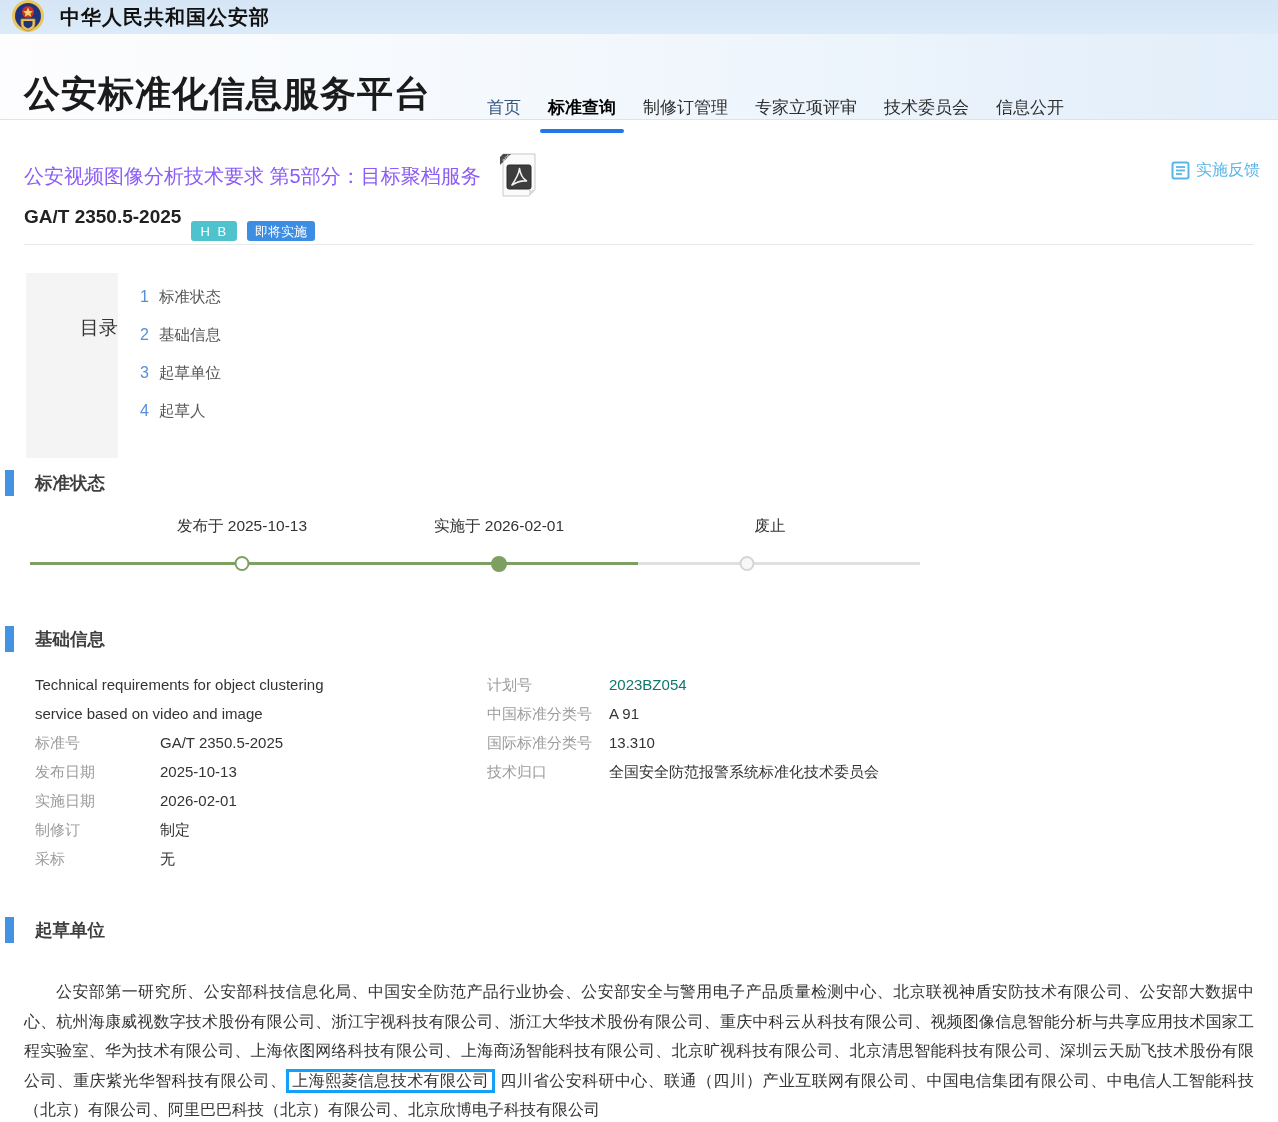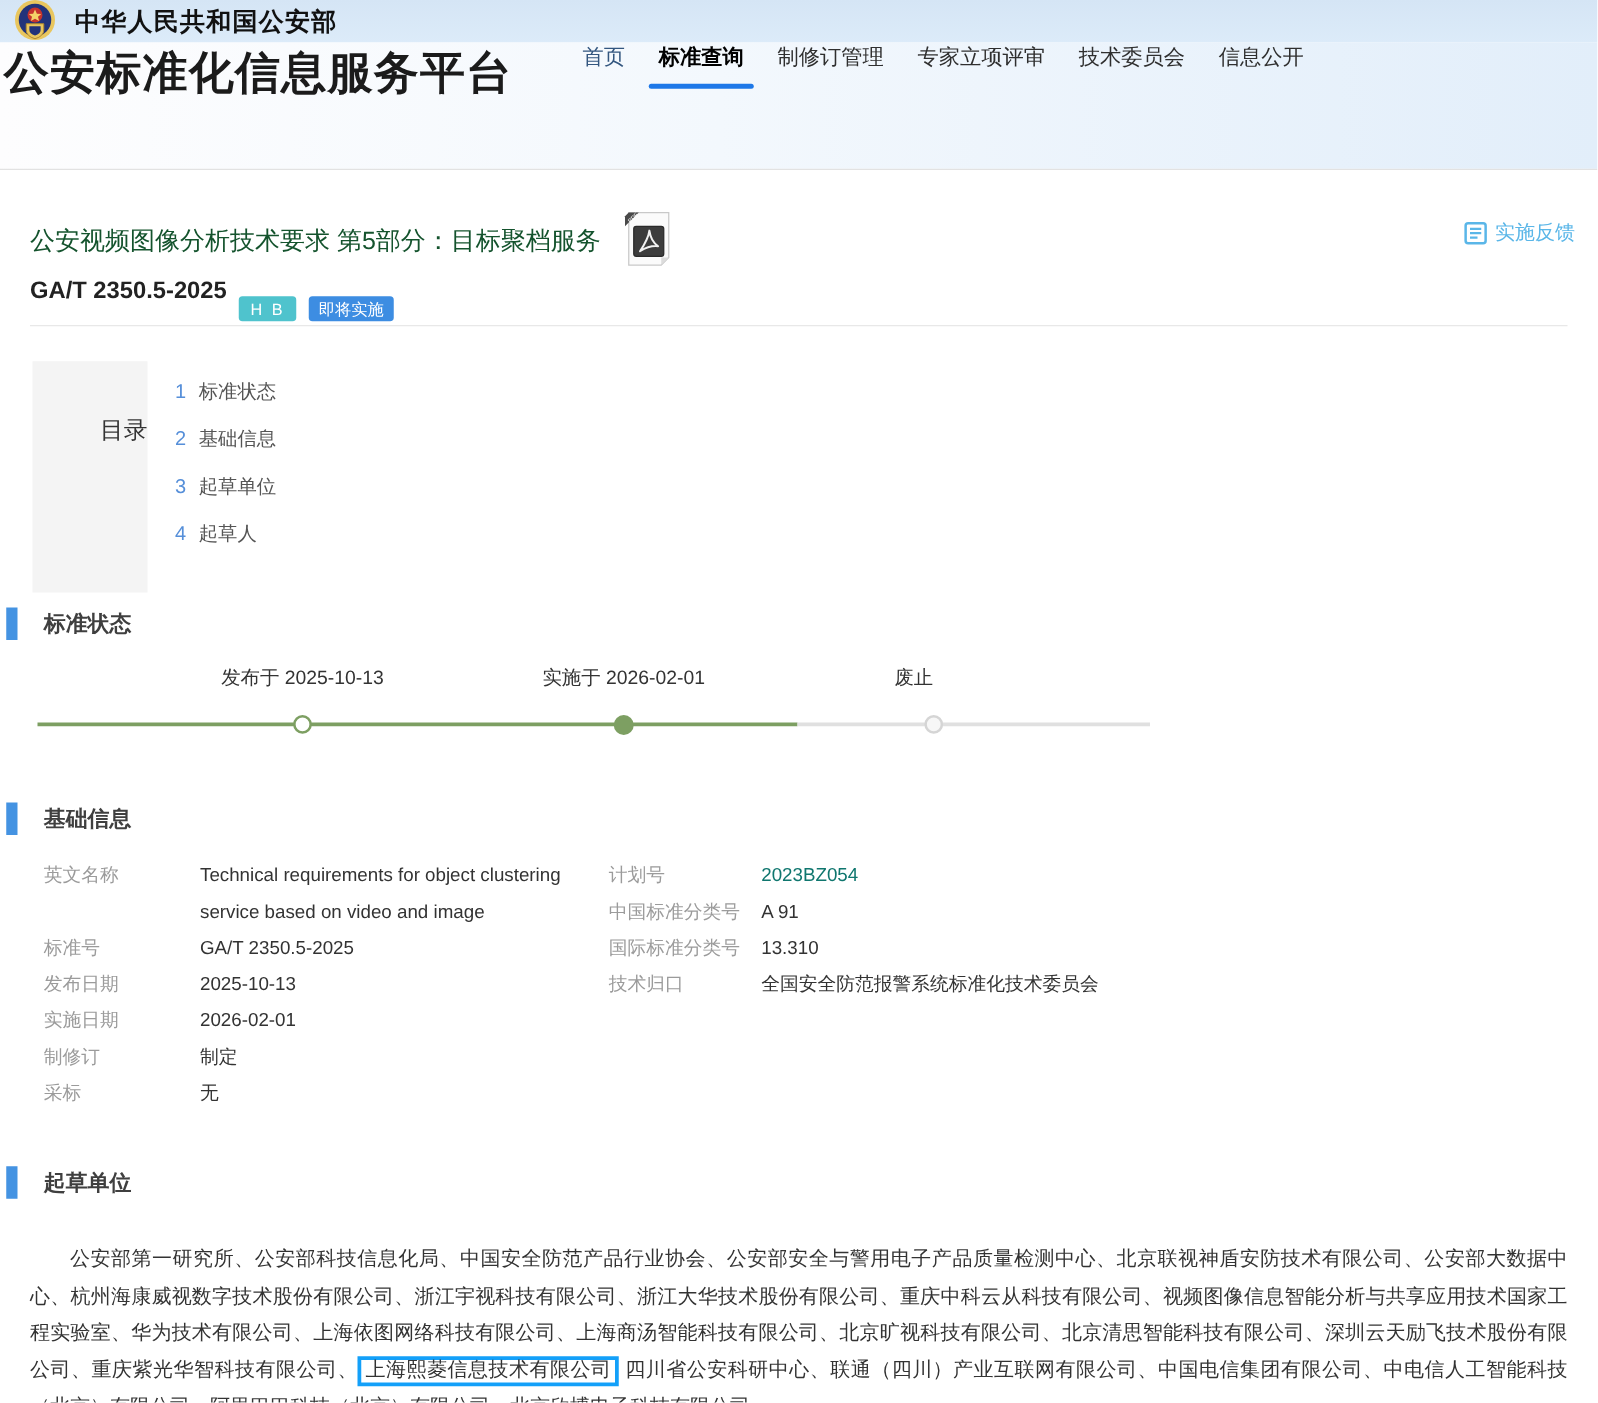--- a/index.html
+++ b/index.html
@@ -6,37 +6,37 @@
   html,body { width:1278px; height:1122px; overflow:hidden; background:#fff;
     font-family:"Liberation Sans","DejaVu Sans",sans-serif; color:#333; }
 
   
   .topbar { height:34px; background:linear-gradient(180deg,#d5e5f5,#dcebf9);
     display:flex; align-items:center; padding-left:10px; }
   .topbar .emblem { width:36px; height:36px; flex:0 0 36px; }
   .topbar .site-name { margin-left:14px; font-size:20px; font-weight:bold; color:#111; letter-spacing:1px; }
 
   
-  .banner { height:102px; border-bottom:1px solid #e2e2e2;
+  .banner { height:86px; border-bottom:1px solid #e2e2e2;
     background:linear-gradient(90deg,#fdfdfe 0%,#f3f8fd 45%,#e2eefa 100%);
-    display:flex; align-items:flex-start; padding-left:3px; }
+    display:flex; align-items:flex-end; padding-left:24px; }
   .platform-title { font-size:36px; font-weight:bold; color:#1b1b1b; letter-spacing:1px; white-space:nowrap; }
   .main-nav { display:flex; align-items:center; margin-left:56px; gap:27px; }
   .nav-item { font-size:17px; color:#2f2f2f; text-decoration:none; position:relative; white-space:nowrap; cursor:pointer; }
   .nav-item.home { color:#33567f; }
   .nav-item.active { font-weight:bold; color:#000; }
   .nav-item.active::after { content:""; position:absolute; left:-8px; right:-8px; bottom:-14px;
     height:4px; background:#1e78e8; border-radius:2px; }
 
   
   .content { position:relative; background:#fff; }
 
   .doc-head { margin:36px 18px 0 24px; position:relative; }
   .doc-title-row { display:flex; align-items:center; height:40px; }
-  .doc-title { font-size:20px; color:#14532d; }
+  .doc-title { font-size:20px; color:#8b5cf6; }
   .pdf-icon { margin-left:18px; margin-top:-2px; }
   .feedback { position:absolute; right:0; top:4px; display:flex; align-items:center; gap:6px;
     color:#5ab6e8; font-size:16px; text-decoration:none; cursor:pointer; }
   .doc-code-row { display:flex; align-items:center; margin-top:8px; height:26px; }
   .doc-code { font-size:19px; font-weight:bold; color:#222; }
   .badge { display:inline-block; color:#fff; font-size:13px; line-height:1;
     padding:4px 8px 3px; border-radius:3px; margin-left:10px;margin-top:28px; }
   .badge.hb { background:#4fc3cd; letter-spacing:2px; padding:4px 9px 3px; }
   .badge.status { background:#3d8de2;text-align:center; }
   .divider { height:1px; background:#e8e8e8; margin:14px 24px 0 24px; }
@@ -165,35 +165,34 @@
   <div class="section-header sh-status">
     <i class="section-marker"></i>
     <span class="section-title">标准状态</span>
   </div>
 
   <div class="timeline">
     <div class="tl-line green"></div>
     <div class="tl-line gray"></div>
     <span class="tl-label" style="left:212px">发布于 2025-10-13</span>
     <span class="tl-label" style="left:469px">实施于 2026-02-01</span>
-    <span class="tl-label" style="left:701px">废止</span>
+    <span class="tl-label" style="left:740px">废止</span>
     <span class="tl-dot done" style="left:212px"></span>
     <span class="tl-dot current" style="left:469px"></span>
     <span class="tl-dot future" style="left:717px"></span>
   </div>
 
   <div class="section-header sh-basic">
     <i class="section-marker"></i>
     <span class="section-title">基础信息</span>
   </div>
 
   <div class="info-grid">
     <div class="info-col-left">
       <div class="info-row">
-        <span class="info-label">英文名称</span>
         <span class="info-value">Technical requirements for object clustering service based on video and image</span>
       </div>
       <div class="info-row">
         <span class="info-label">标准号</span>
         <span class="info-value">GA/T 2350.5-2025</span>
       </div>
       <div class="info-row">
         <span class="info-label">发布日期</span>
         <span class="info-value">2025-10-13</span>
       </div>

